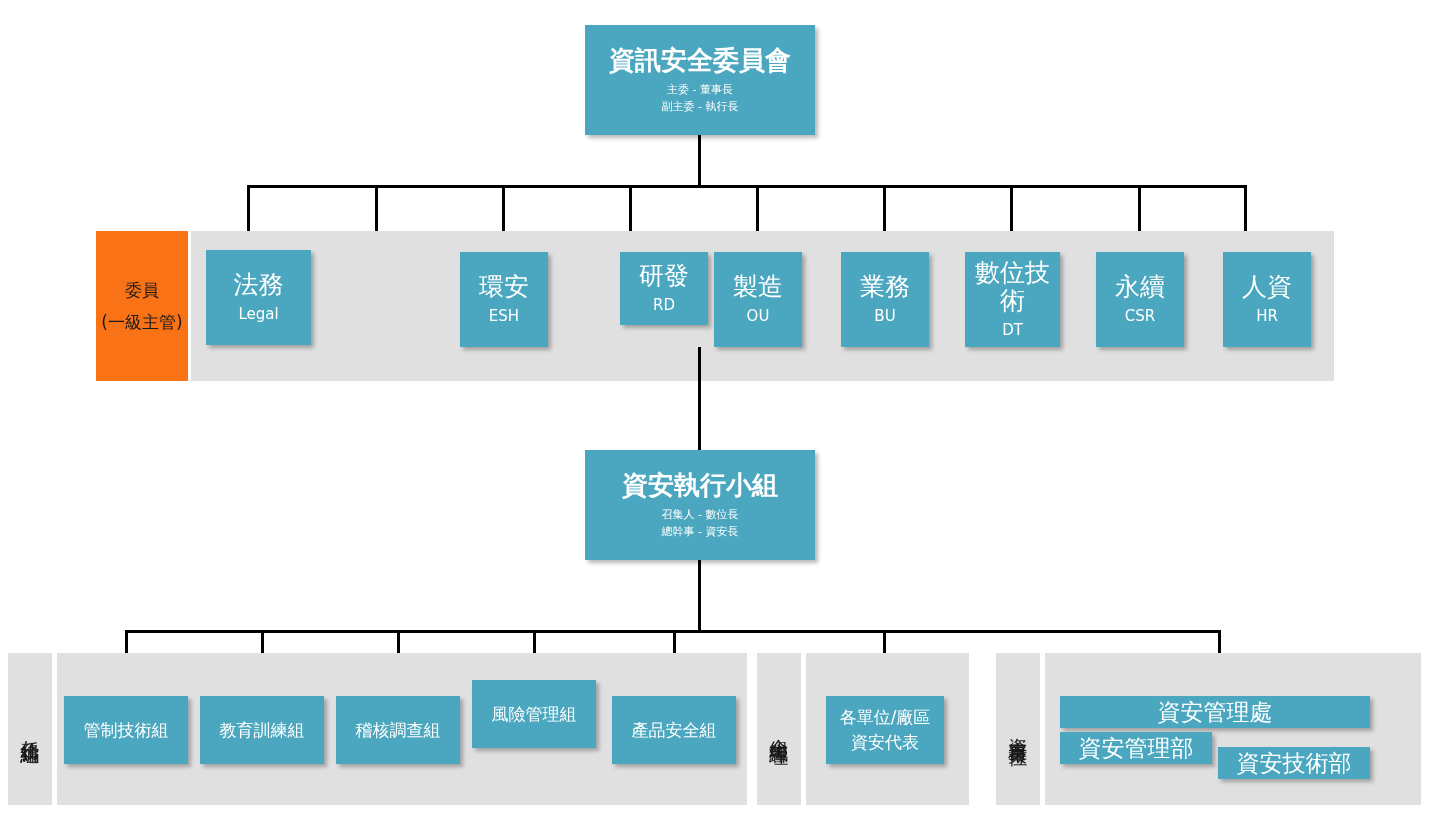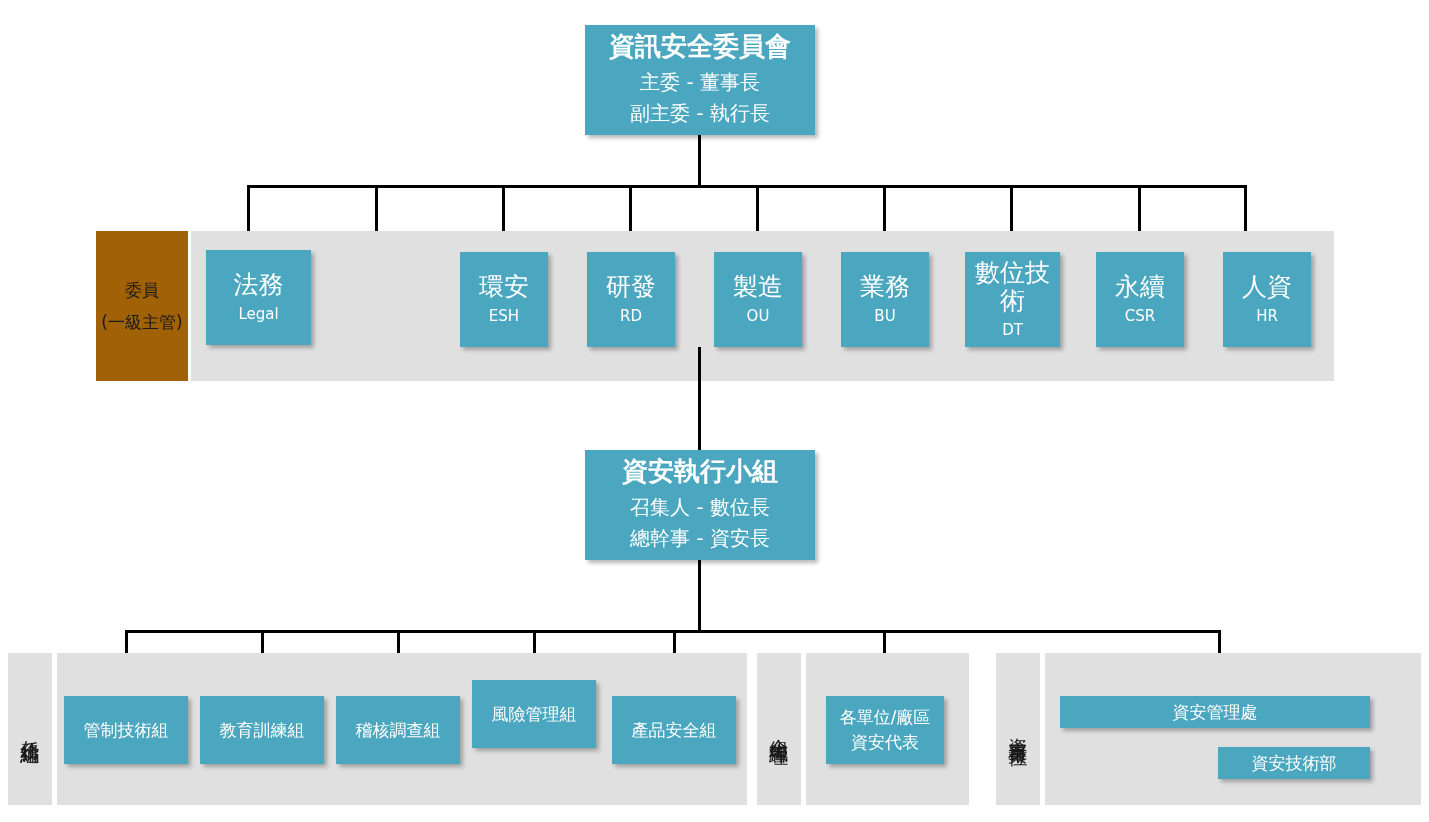--- a/index.html
+++ b/index.html
@@ -24,21 +24,21 @@
     color:#1a1a1a;
     font-size:19px;
     line-height:1.45;
     text-align:center;
     writing-mode:vertical-rl;
     letter-spacing:2px;
   }
 
   .hlabel{
     position:absolute;
-    background:#a16207;
+    background:#f97316;
     display:flex;flex-direction:column;align-items:center;justify-content:center;
     color:#1a1a1a;
     font-size:17px;
     line-height:1.9;
     text-align:center;
   }
 
   .box{
     position:absolute;
     background:#4ba7bf;
@@ -47,25 +47,25 @@
     align-items:center;justify-content:center;
     color:#ffffff;
     text-align:center;
     box-sizing:border-box;
   }
 
   .box .t1{font-size:25px;line-height:1.15;font-weight:400;}
   .box .t2{font-size:15px;line-height:1.3;margin-top:5px;}
 
   .bigbox .t1{font-size:26px;font-weight:bold;line-height:1.2;}
-  .bigbox .t2{font-size:20px;line-height:1.55;}
+  .bigbox .t2{font-size:11px;line-height:1.55;}
 
   .taskbox{font-size:17px;line-height:1.35;}
   .repbox{font-size:17px;line-height:1.45;}
-  .deptbox{font-size:17px;text-align:right;}
+  .deptbox{font-size:23px;text-align:right;}
 
   .line{position:absolute;background:#000000;}
   .lv{width:3px;}
   .lh{height:3px;}
 </style>
 </head>
 <body>
 
 <div id="canvas">
 
@@ -98,21 +98,21 @@
   <div class="panel" style="left:191px;top:231px;width:1143px;height:150px;"></div>
 
   <div class="box" style="left:206px;top:250px;width:105px;height:95px;">
     <div class="t1">法務</div>
     <div class="t2">Legal</div>
   </div>
   <div class="box" style="left:460px;top:252px;width:88px;height:95px;">
     <div class="t1">環安</div>
     <div class="t2">ESH</div>
   </div>
-  <div class="box" style="left:587px;top:252px;width:88px;height:95px;">
+  <div class="box" style="left:620px;top:252px;width:88px;height:73px;">
     <div class="t1">研發</div>
     <div class="t2">RD</div>
   </div>
   <div class="box" style="left:714px;top:252px;width:88px;height:95px;">
     <div class="t1">製造</div>
     <div class="t2">OU</div>
   </div>
   <div class="box" style="left:841px;top:252px;width:88px;height:95px;">
     <div class="t1">業務</div>
     <div class="t2">BU</div>
@@ -177,17 +177,20 @@
     <div>各單位/廠區</div>
     <div>資安代表</div>
   </div>
 
   <div class="vlabel" style="left:996px;top:653px;width:44px;height:152px;">資安專責單位</div>
   <div class="panel" style="left:1045px;top:653px;width:376px;height:152px;"></div>
 
   <div class="box deptbox" style="left:1060px;top:696px;width:310px;height:32px;">
     <div>資安管理處</div>
   </div>
+  <div class="box deptbox" style="left:1060px;top:732px;width:152px;height:32px;">
+    <div>資安管理部</div>
+  </div>
   <div class="box deptbox" style="left:1218px;top:732px;width:152px;height:32px;margin-top:15px;">
     <div>資安技術部</div>
   </div>
 
 </div>
 
 </body></html>

